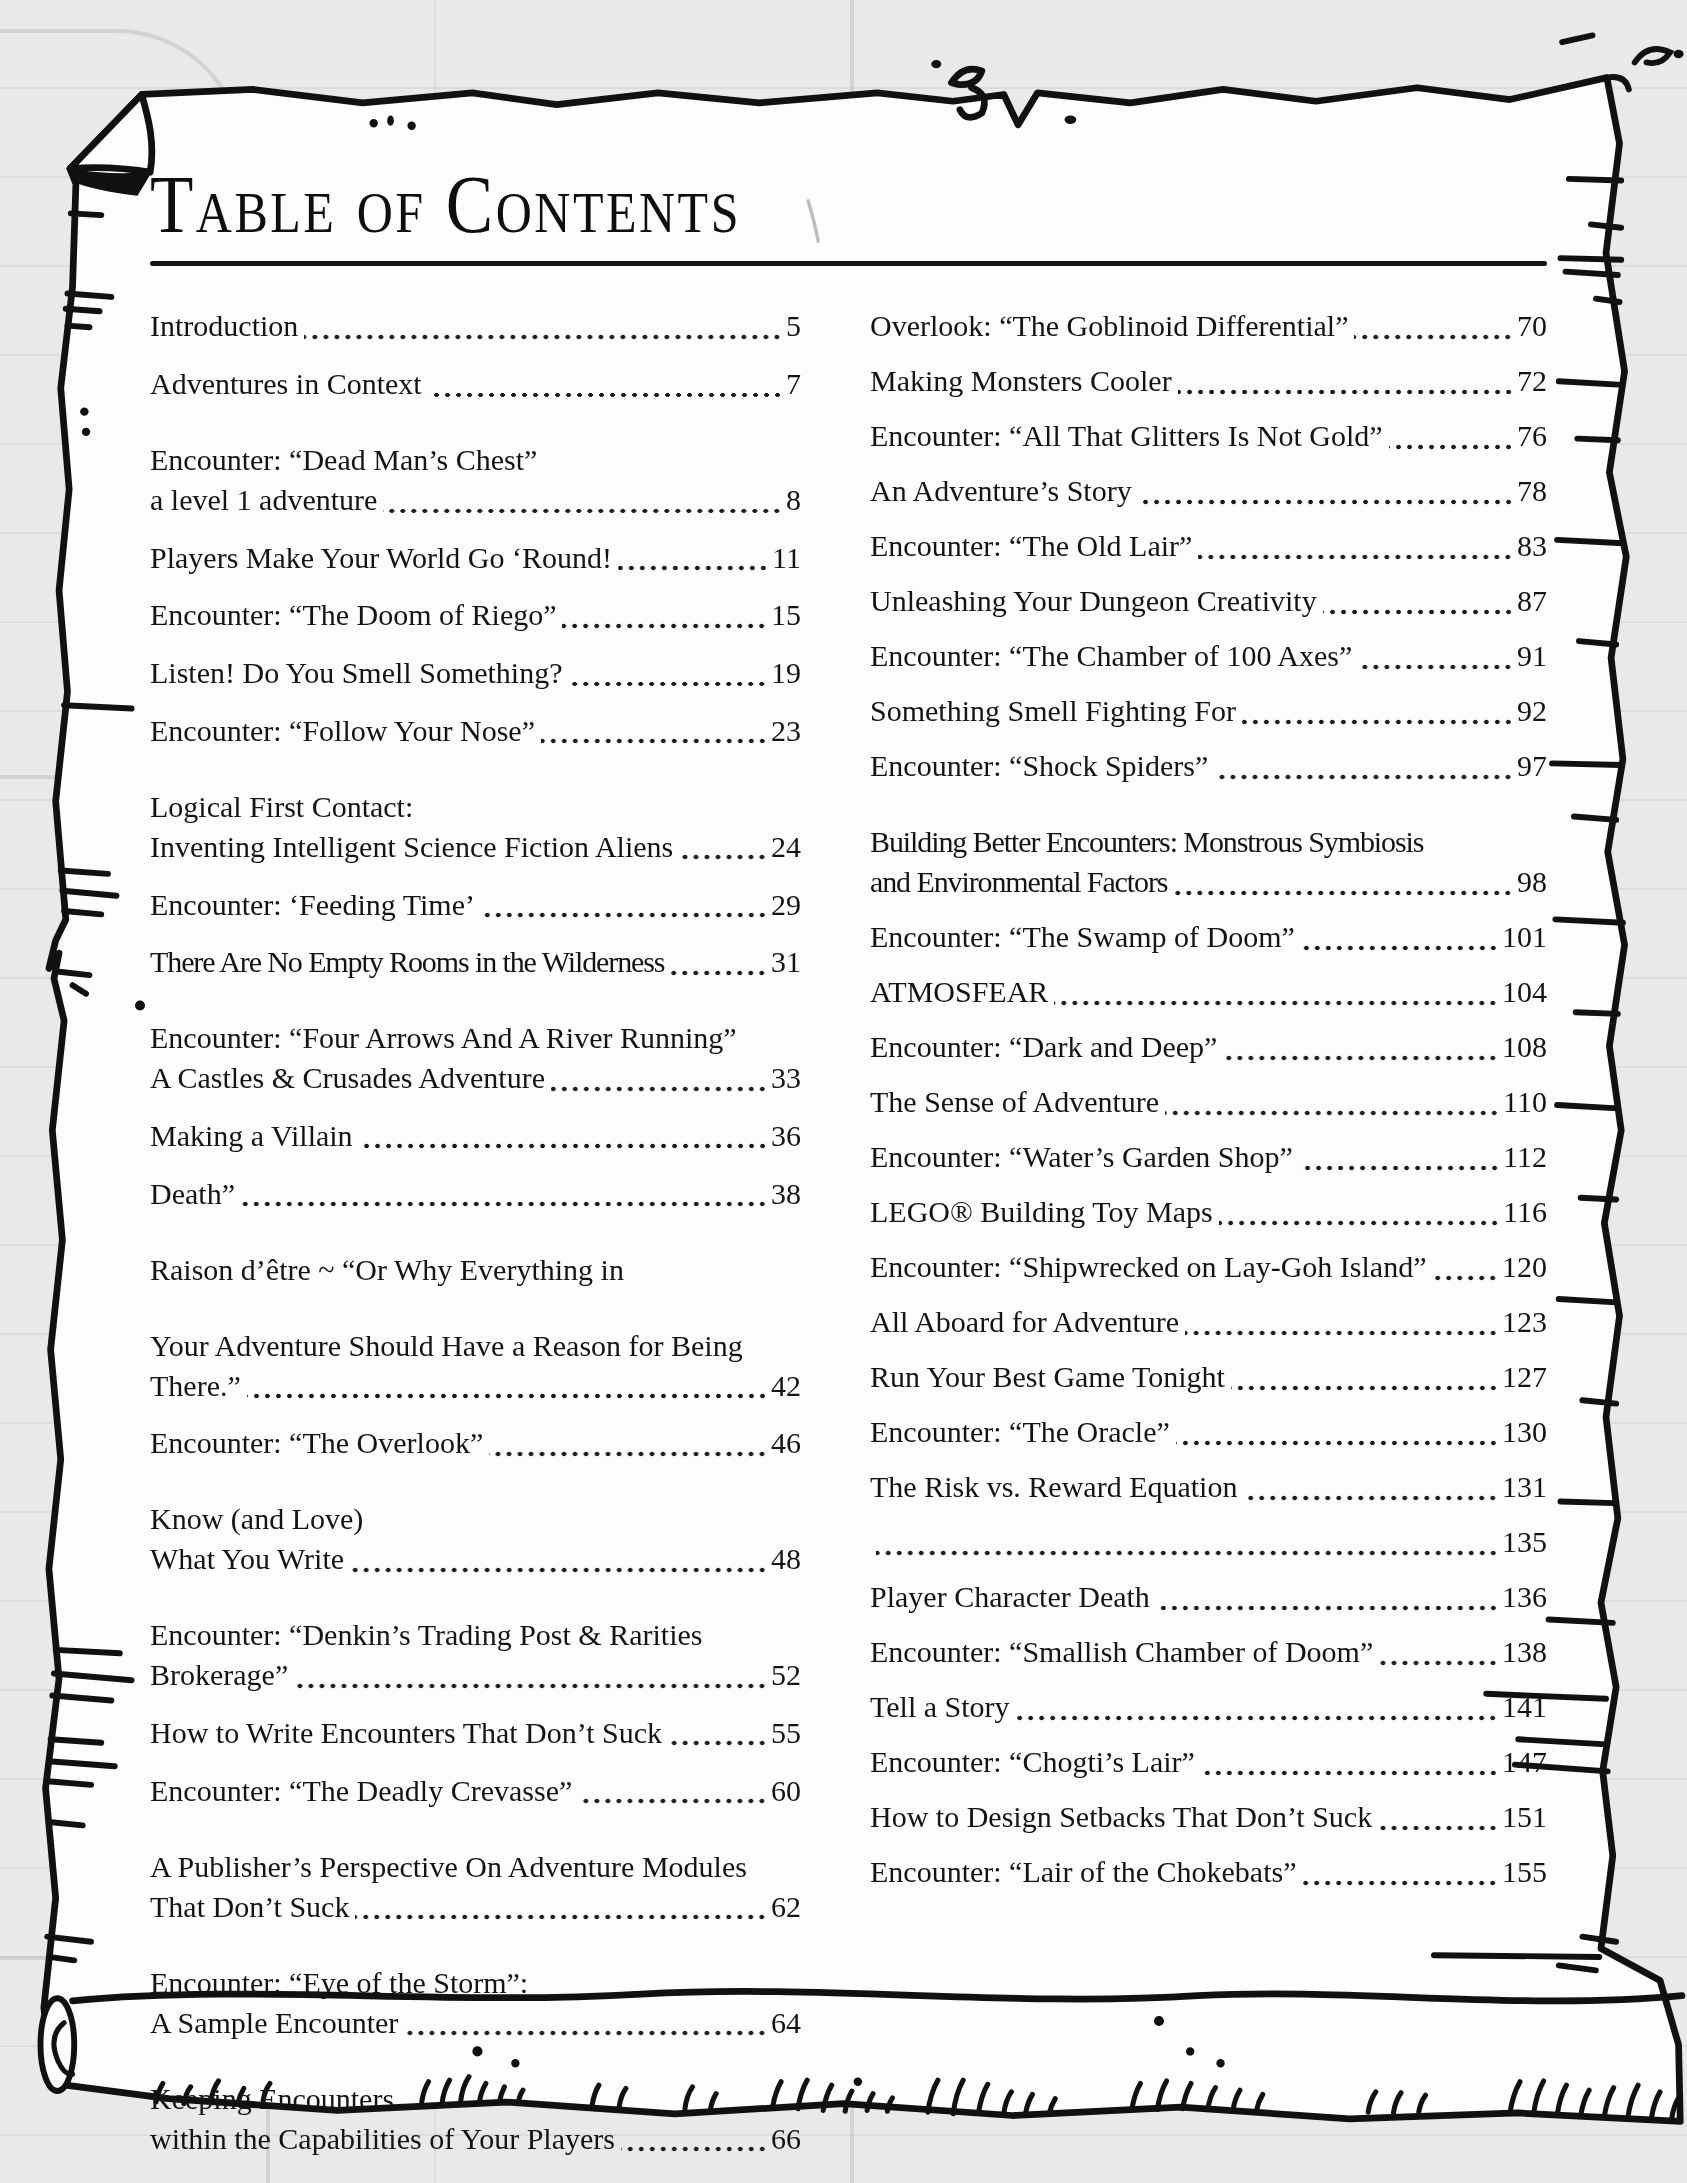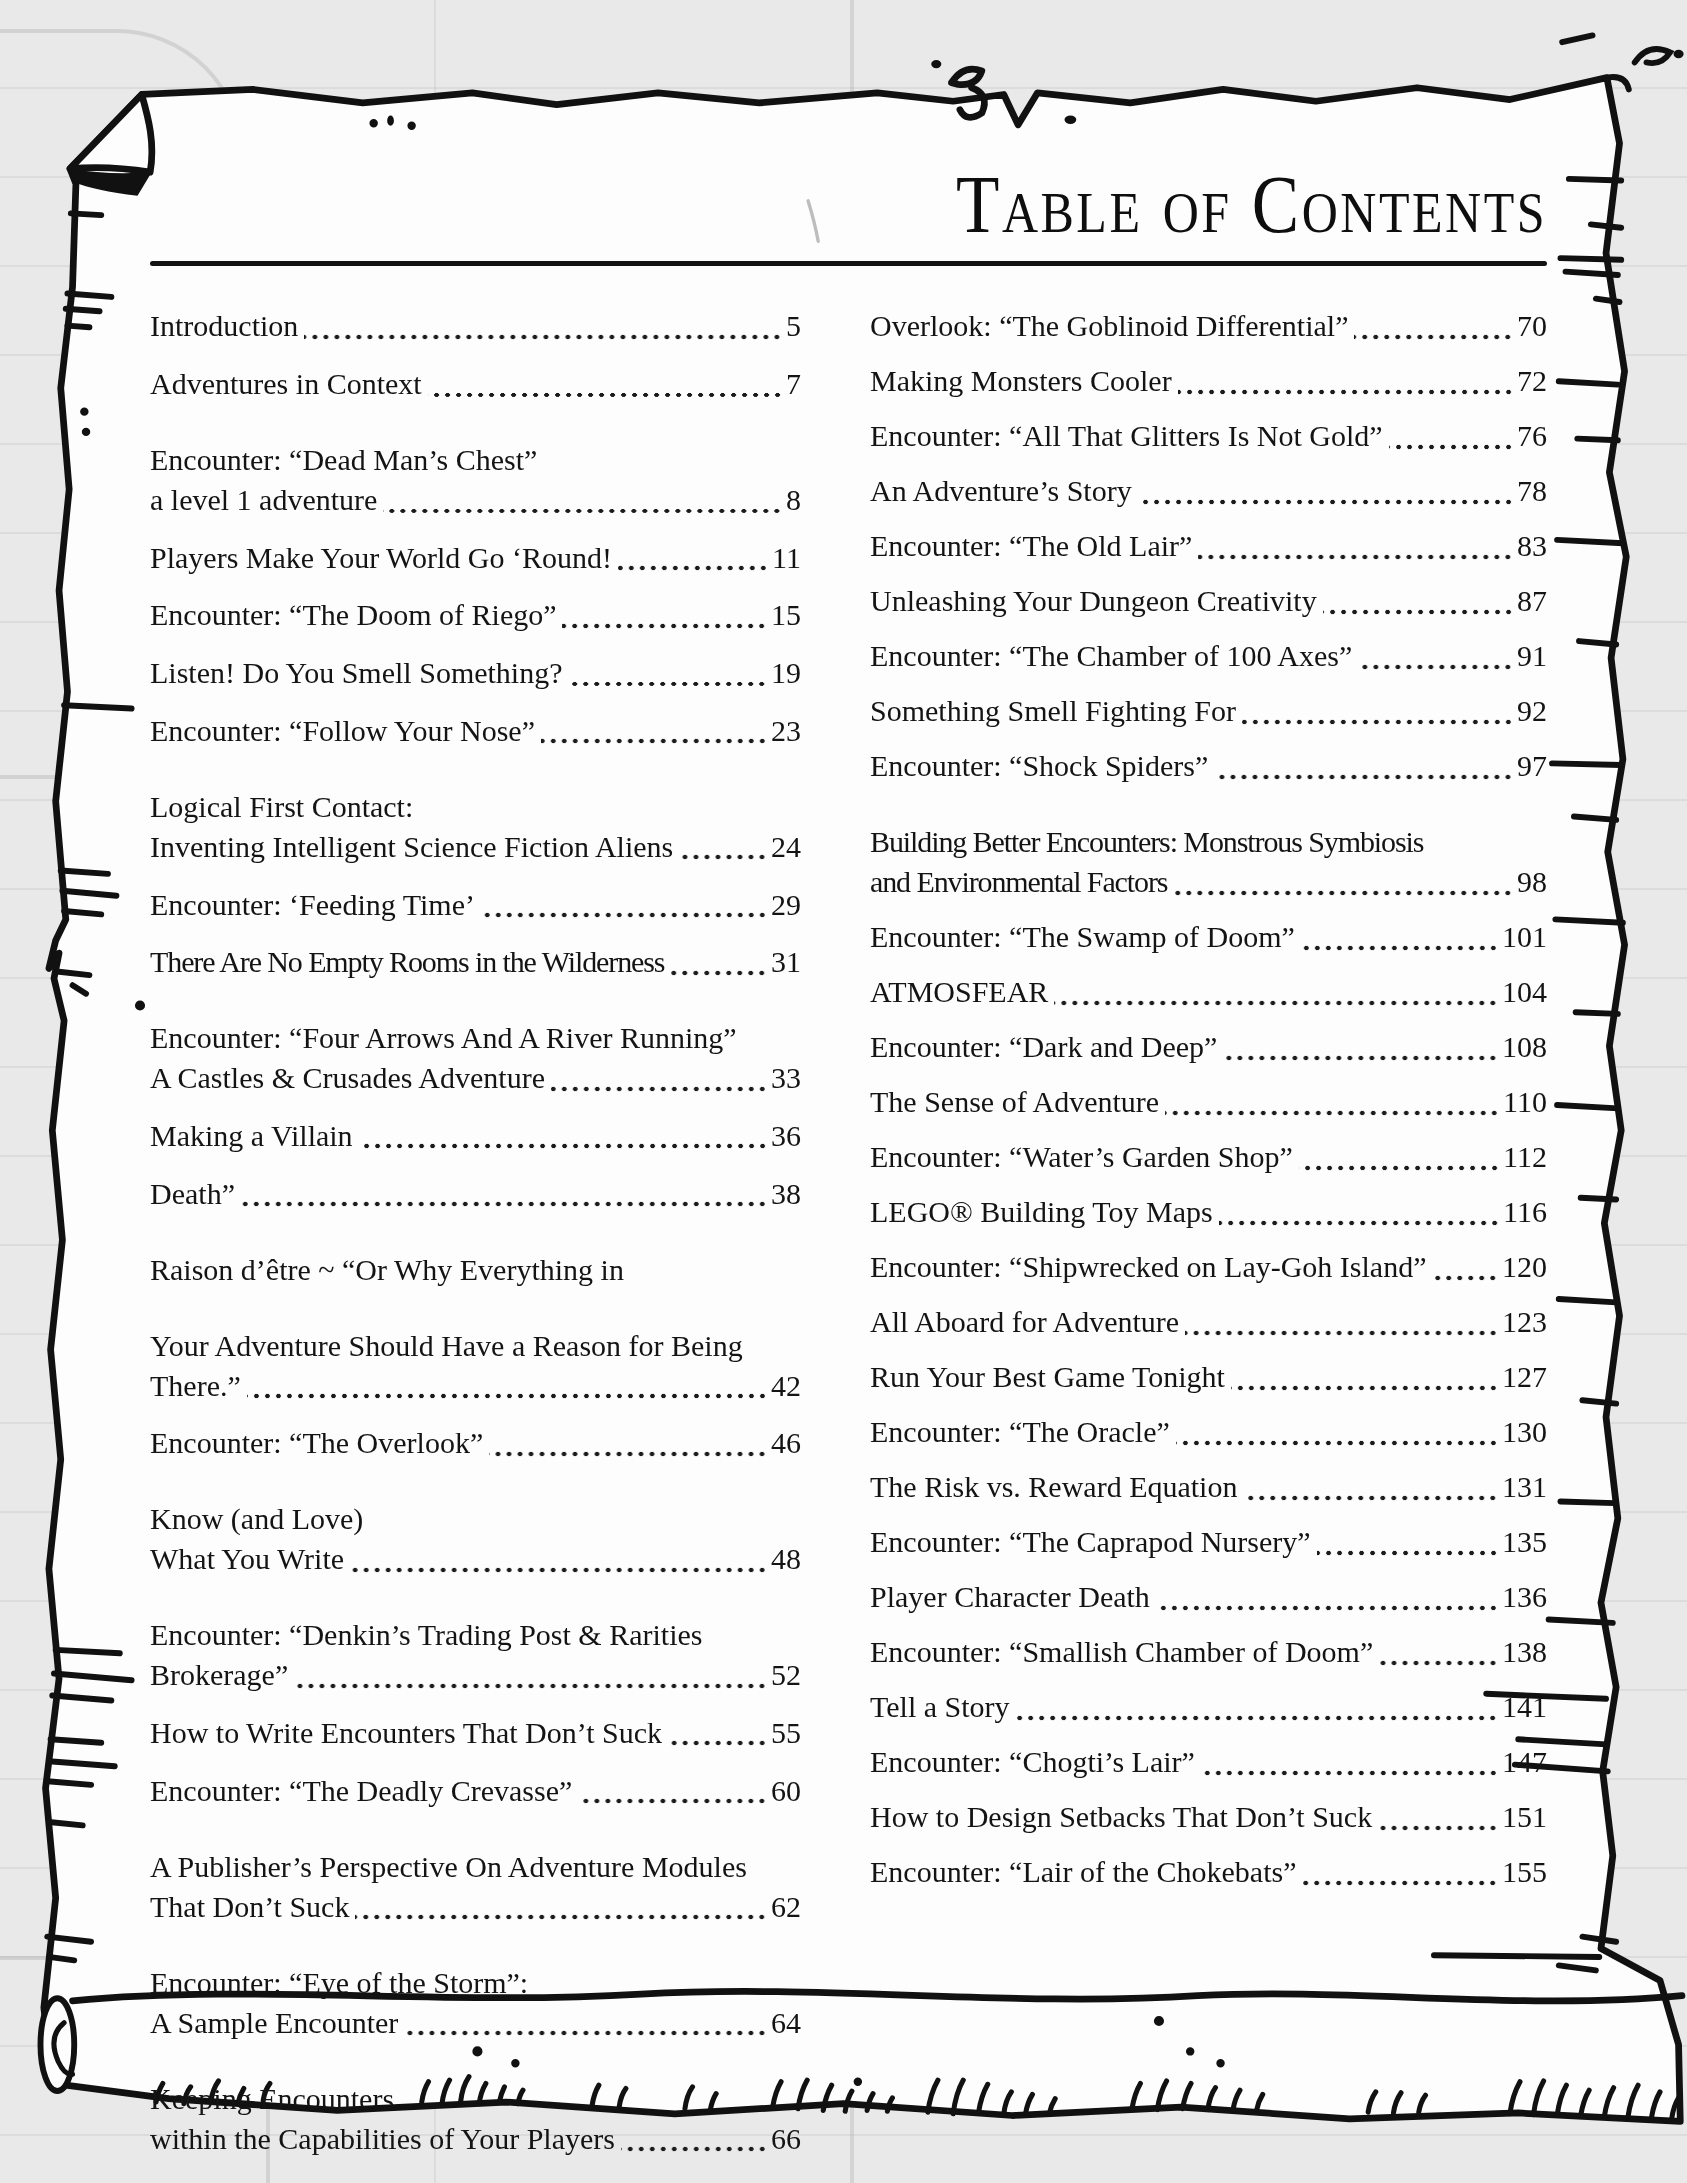--- a/index.html
+++ b/index.html
@@ -12,21 +12,21 @@
       linear-gradient(to right, transparent 0 434px, rgba(150,150,150,.16) 434px 436px, transparent 436px);
     font-family:"Liberation Serif", serif;
     color:#141414;
   }
   .bg-curve{position:absolute;border:4.2px solid rgba(170,170,170,.35);background:transparent;}
   .bg-curve.tl{left:-127px;top:29px;width:363px;height:742px;border-radius:127px;}
   .bg-curve.bl{left:-101px;bottom:-135px;width:363px;height:354px;border-radius:101px;}
   .scroll-svg{position:absolute;left:0;top:0;}
 
   .scroll-content{position:absolute;left:150px;top:169px;width:1397px;}
-  .title-wrap{text-align:right;}
+  .title-wrap{text-align:left;}
   .title-text{
     display:inline-block;
     font-variant:small-caps;
     font-size:71px;line-height:84px;letter-spacing:2.5px;
     transform:scaleY(1.16);transform-origin:center bottom;
     color:#0e0e0e;
   }
   .title-rule{height:5px;background:#131313;margin-top:8.4px;border-radius:2.5px;}
 
   .columns{display:flex;margin-top:40px;}
@@ -484,21 +484,20 @@
   <div class="entry">
     <div class="entry-line entry-last-line">
       <span class="entry-label">The Risk vs. Reward Equation</span>
       <span class="leader"></span>
       <span class="entry-page">131</span>
     </div>
   </div>
 
   <div class="entry">
     <div class="entry-line entry-last-line">
-      <span class="entry-label">Encounter: “The Caprapod Nursery”</span>
       <span class="leader"></span>
       <span class="entry-page">135</span>
     </div>
   </div>
 
   <div class="entry">
     <div class="entry-line entry-last-line">
       <span class="entry-label">Player Character Death</span>
       <span class="leader"></span>
       <span class="entry-page">136</span>

